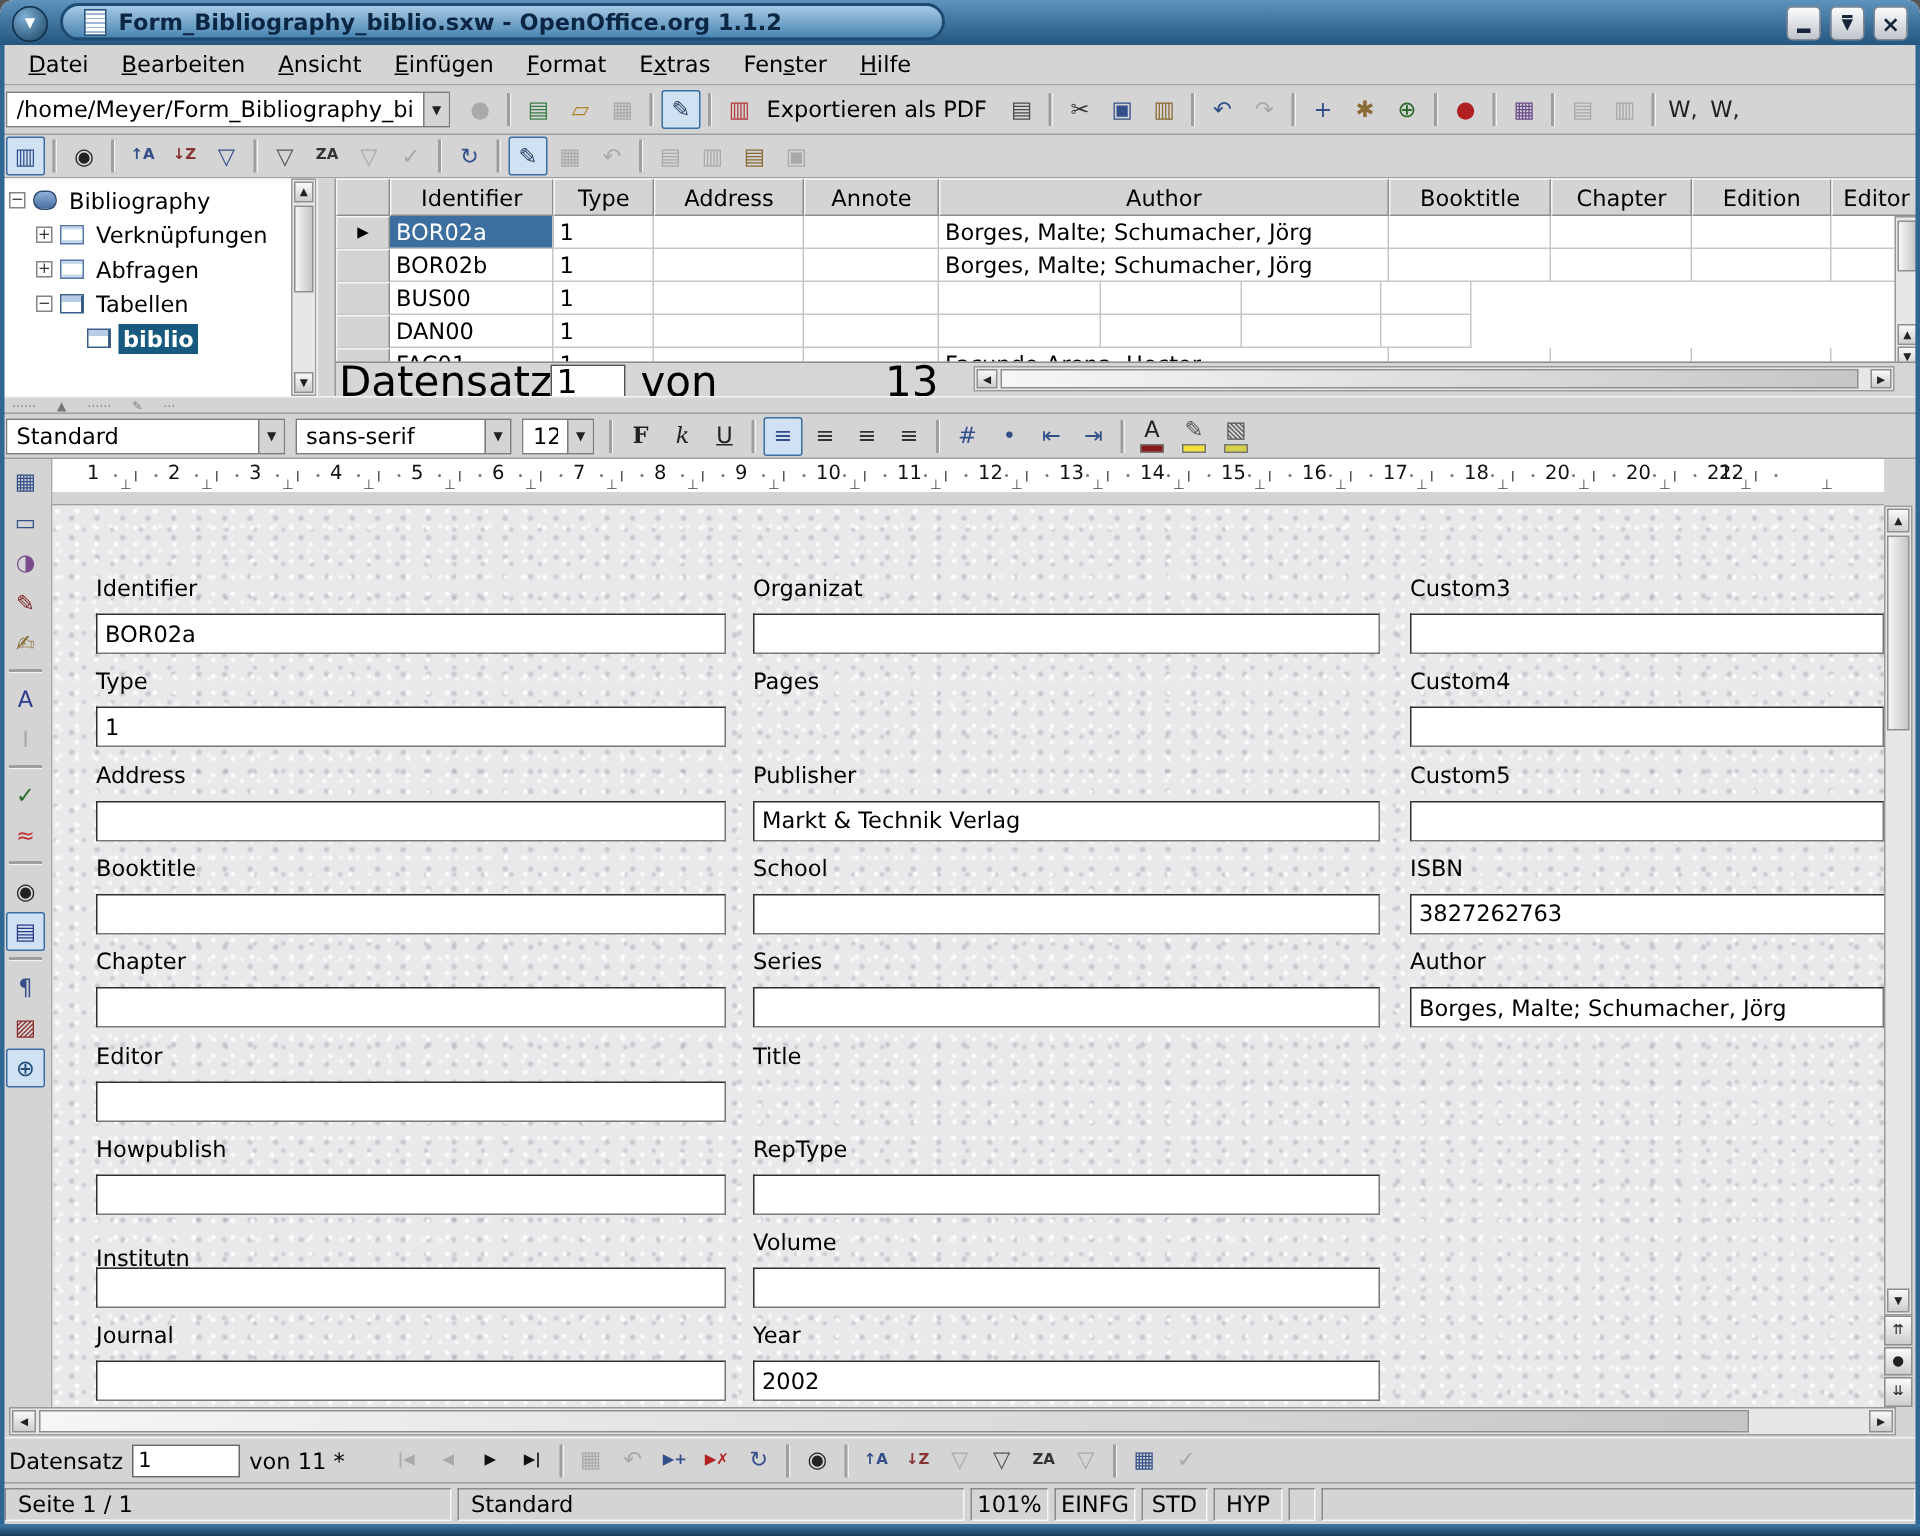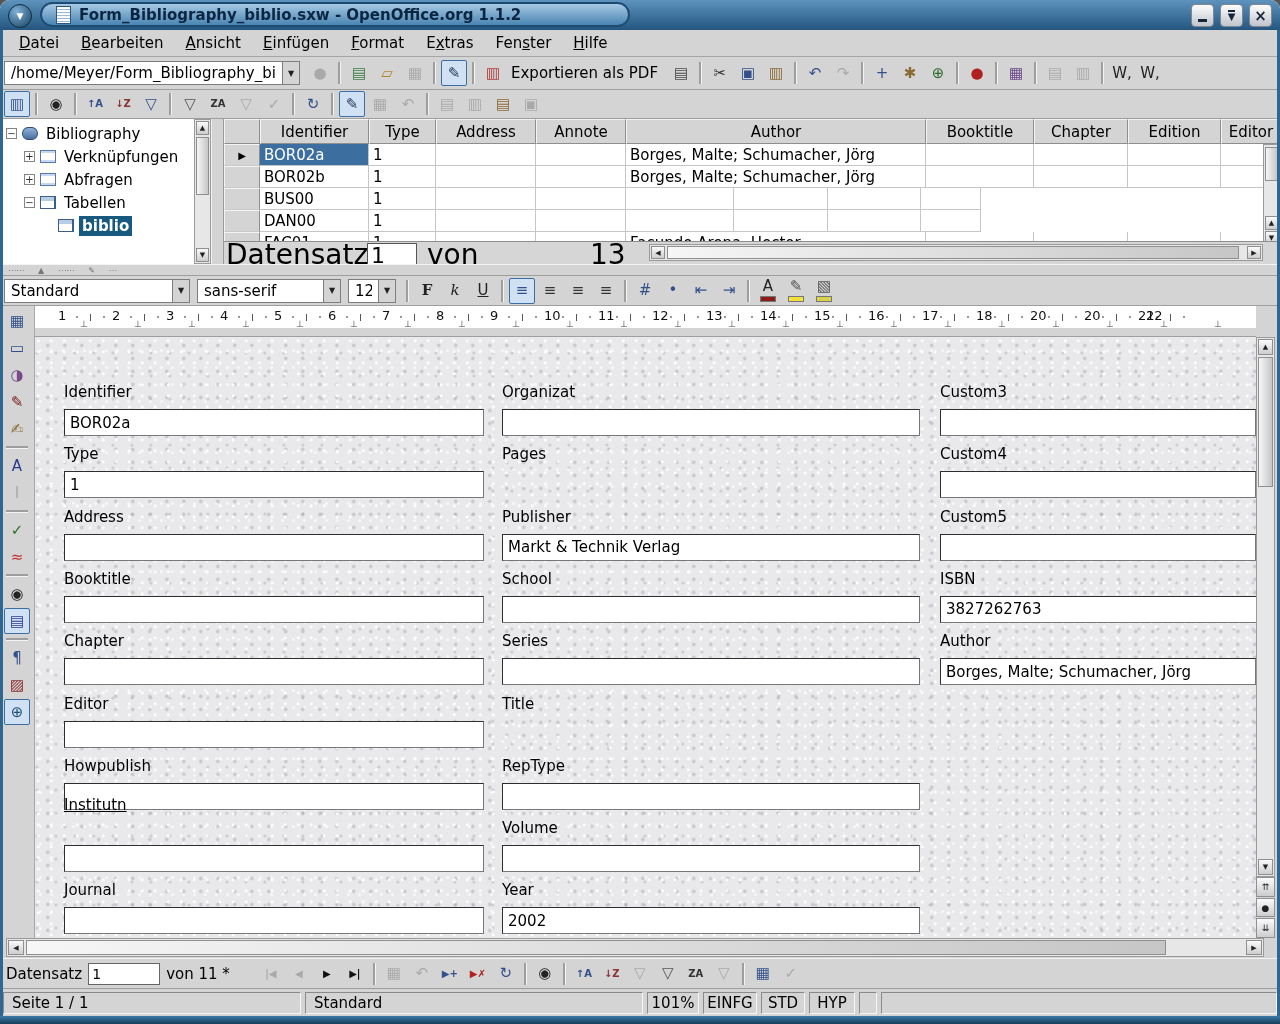--- a/index.html
+++ b/index.html
@@ -694,21 +694,21 @@
         <span class="fval"></span>
       </div>
       <div class="flabel" style="left: 29px; top: 357.5px;">Editor</div>
       <div class="ffield" style="left: 29px; top: 383.5px; width: 420px;">
         <span class="fval"></span>
       </div>
       <div class="flabel" style="left: 29px; top: 419.8px;">Howpublish</div>
       <div class="ffield" style="left: 29px; top: 445.8px; width: 420px;">
         <span class="fval"></span>
       </div>
-      <div class="flabel" style="left: 29px; top: 459px; text-decoration: underline;">Institutn</div>
+      <div class="flabel" style="left: 29px; top: 493px; text-decoration: underline;">Institutn</div>
       <div class="ffield" style="left: 29px; top: 508.1px; width: 420px;">
         <span class="fval"></span>
       </div>
       <div class="flabel" style="left: 29px; top: 544.4px;">Journal</div>
       <div class="ffield" style="left: 29px; top: 570.4px; width: 420px;">
         <span class="fval"></span>
       </div>
       <div class="flabel" style="left: 467px; top: 46px;">Organizat</div>
       <div class="ffield" style="left: 467px; top: 72px; width: 418px;">
         <span class="fval"></span>

